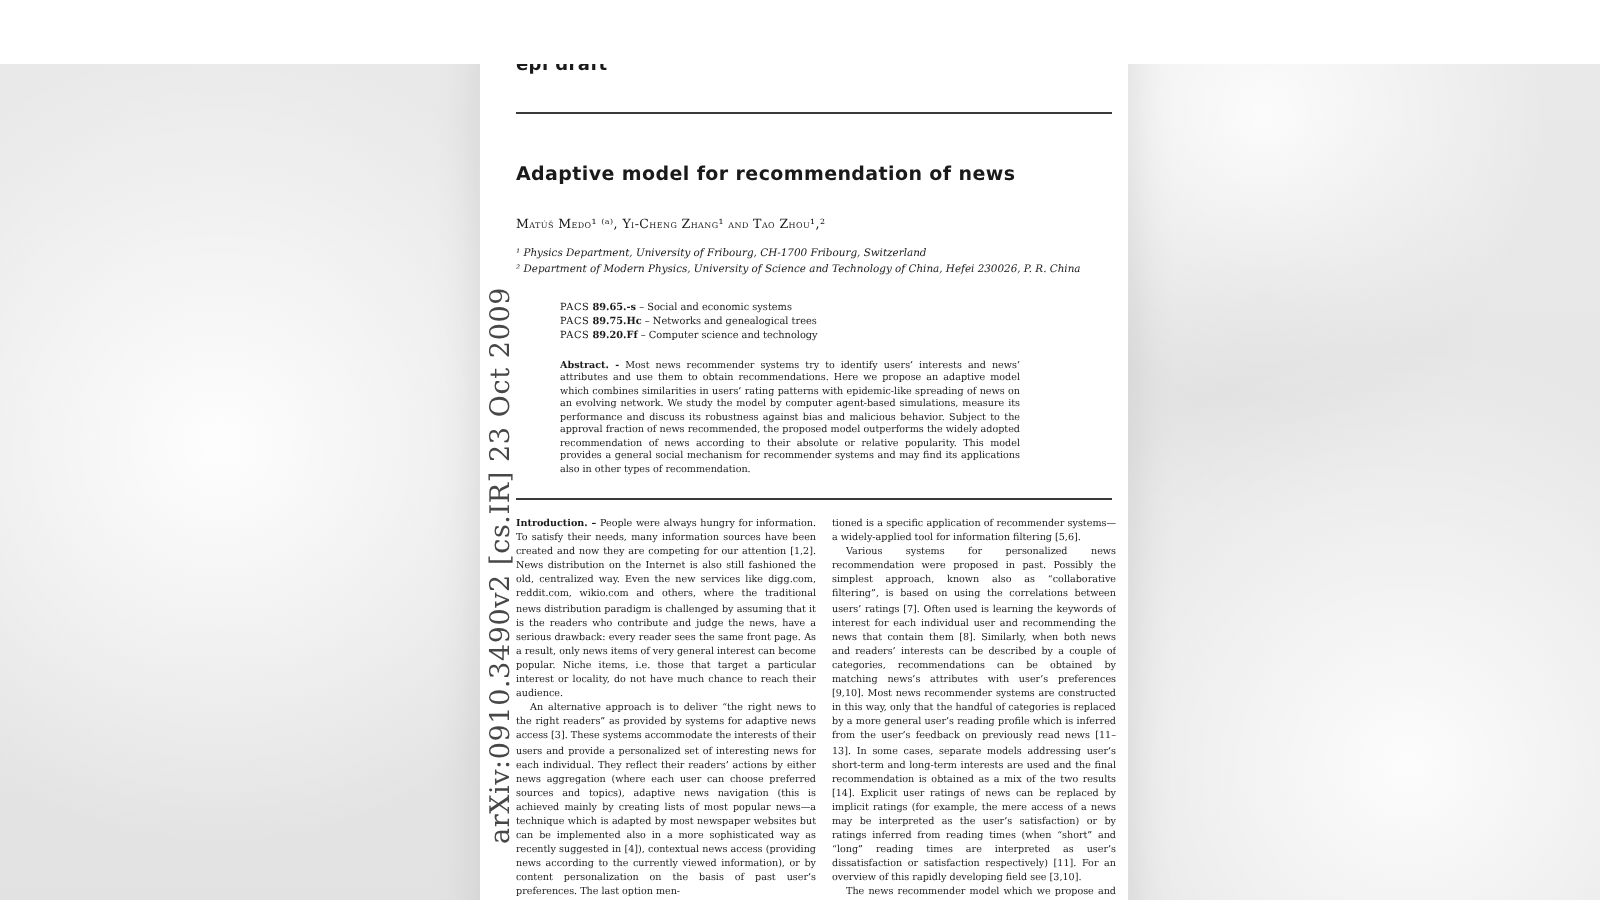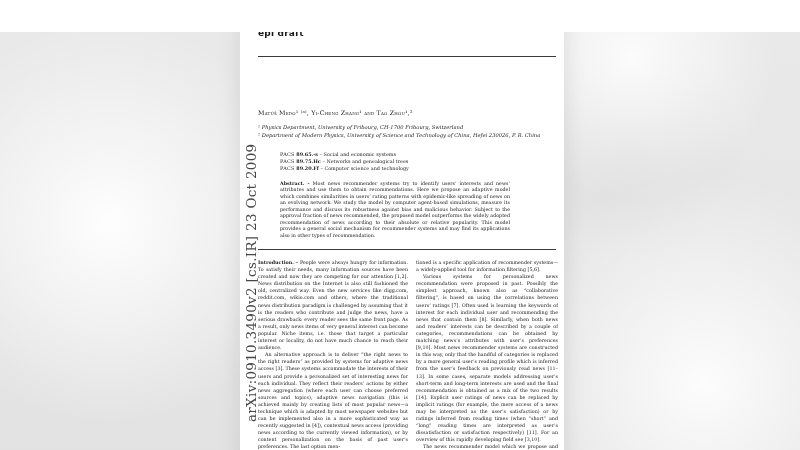--- a/index.html
+++ b/index.html
@@ -70,20 +70,21 @@
 </head>
 <body>
 
 <div class="screen">
 
   <div class="page">
 
     <div class="epl-header">epl draft</div>
     <div class="rule rule-top"></div>
 
+    <div class="title">Adaptive model for recommendation of news</div>
 
     <div class="authors">Matúš Medo¹ ⁽ᵃ⁾, Yi-Cheng Zhang¹ and Tao Zhou¹,²</div>
 
     <div class="affils">
       <div>¹  Physics Department, University of Fribourg, CH-1700 Fribourg, Switzerland</div>
       <div>²  Department of Modern Physics, University of Science and Technology of China, Hefei 230026, P. R. China</div>
     </div>
 
     <div class="pacs">
       <div><span class="pacs-label">PACS</span> <span class="pacs-code">89.65.-s</span> <span>– Social and economic systems</span></div>

